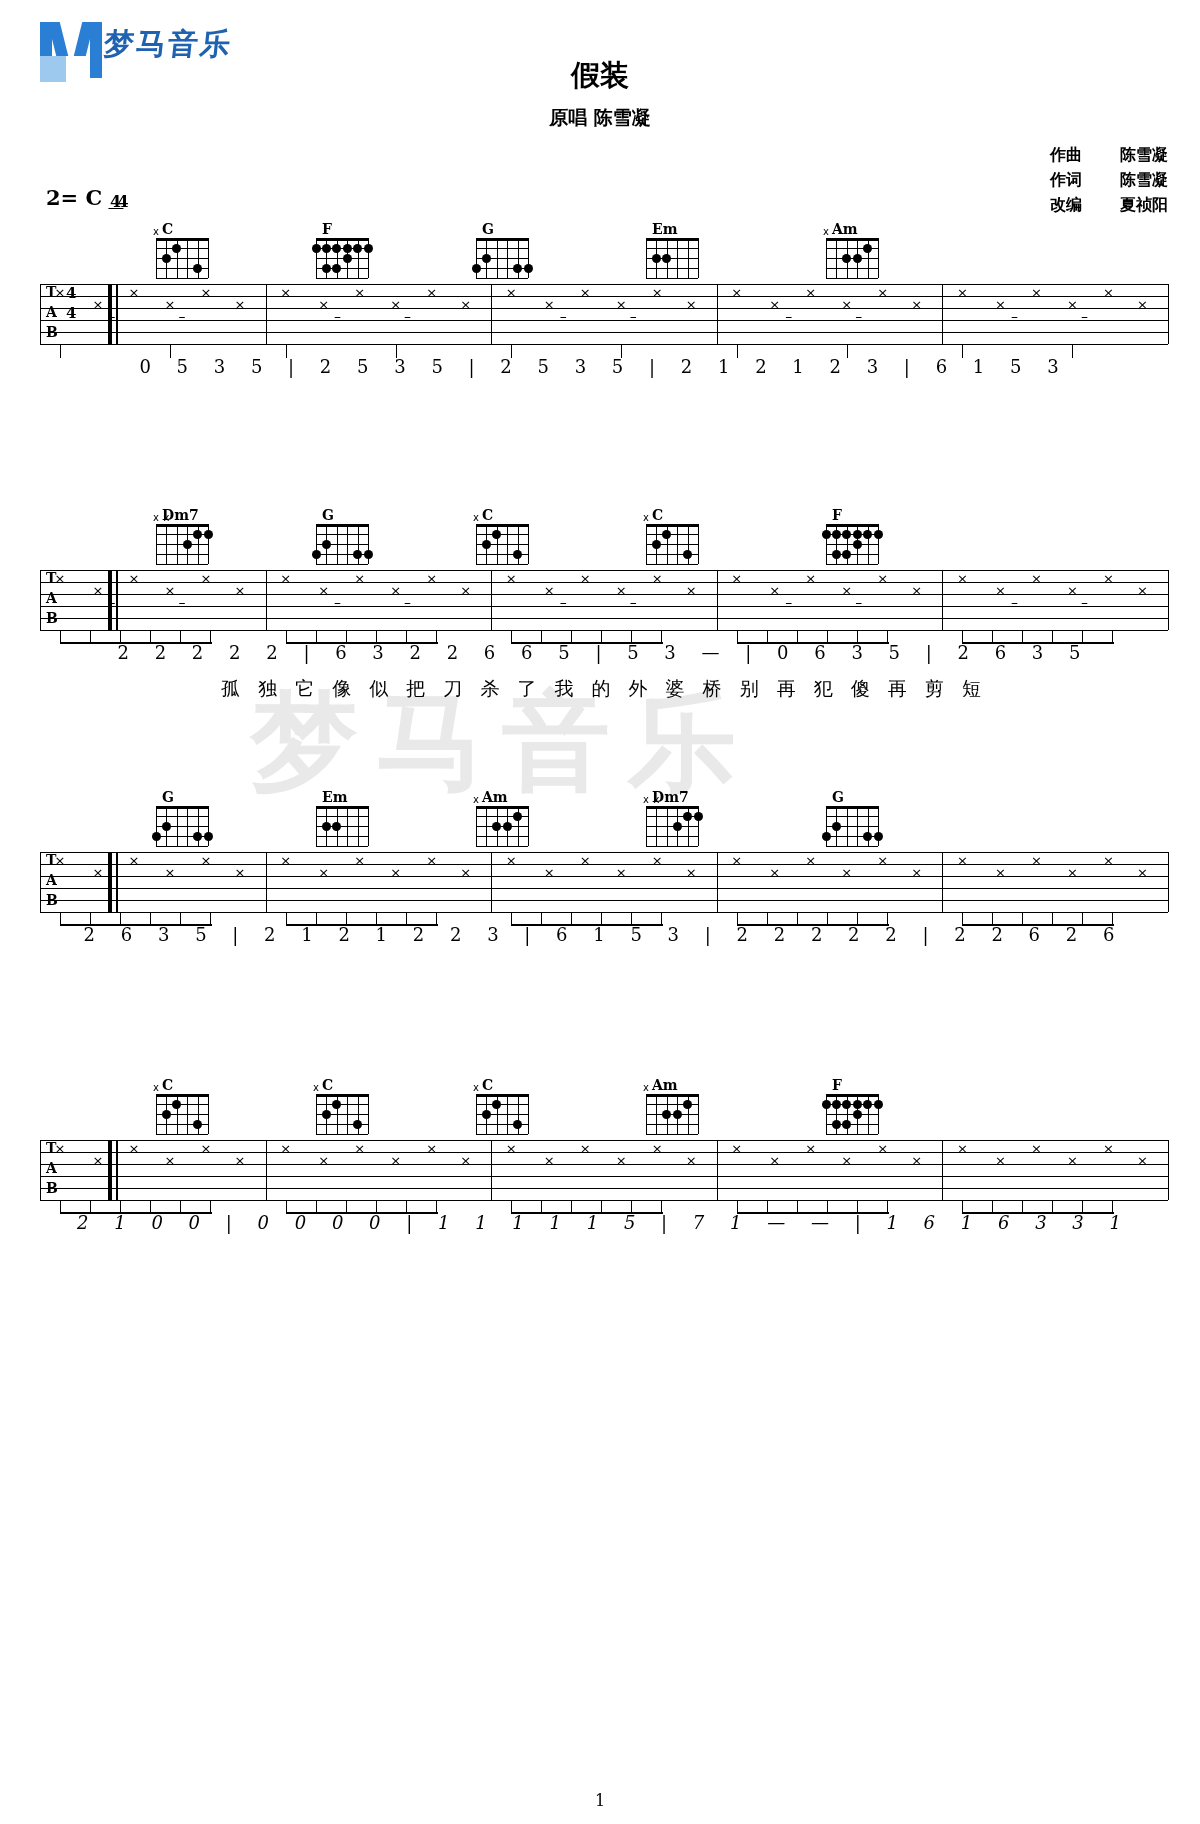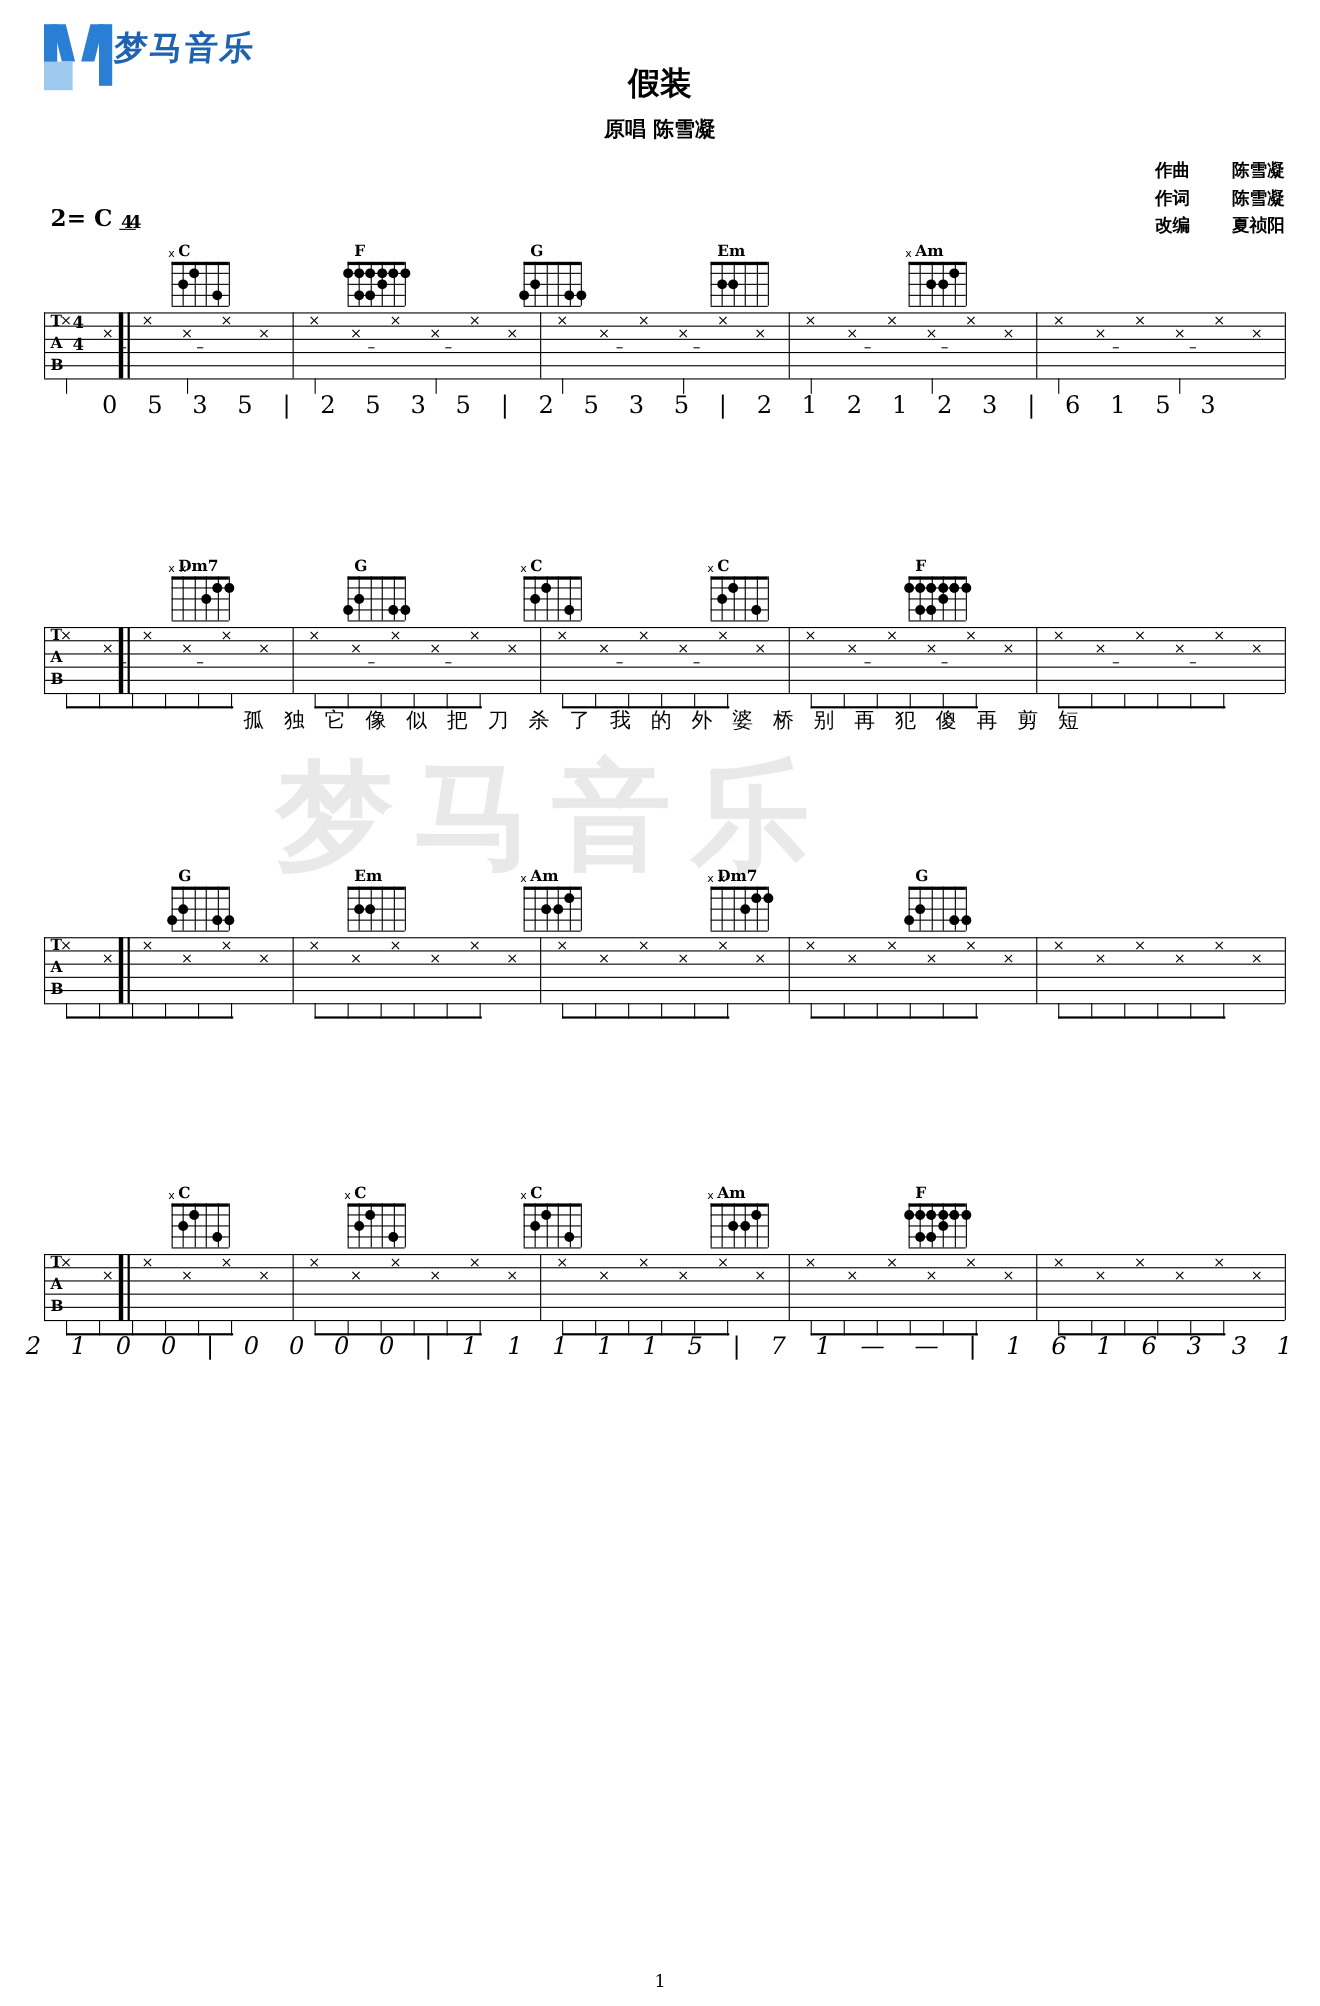--- a/index.html
+++ b/index.html
@@ -61,21 +61,21 @@
   .timesig{position:absolute;left:26px;top:-1px;font-size:15px;font-weight:bold;
     font-family:"DejaVu Serif",serif;line-height:20px;text-align:center;}
   .xm{position:absolute;font-size:13px;font-family:"DejaVu Sans",sans-serif;
     transform:translate(-50%,-50%);}
   .dash{position:absolute;font-size:14px;font-family:"DejaVu Sans",sans-serif;
     transform:translate(-50%,-50%);}
   .stem{position:absolute;width:1px;background:#000;}
   .beam{position:absolute;height:2px;background:#000;}
 
   
-  .numline{position:relative;height:34px;font-size:22px;font-family:"DejaVu Serif",serif;}
+  .numline{position:relative;height:34px;font-size:18px;font-family:"DejaVu Serif",serif;}
   .num{position:absolute;transform:translateX(-50%);white-space:nowrap;}
   .lyricline{position:relative;height:34px;font-size:19px;
     font-family:"DejaVu Sans",sans-serif;}
   .ly{position:absolute;transform:translateX(-50%);white-space:nowrap;}
   .pagenum{position:absolute;left:0;right:0;bottom:14px;text-align:center;
     font-size:16px;font-family:"DejaVu Serif",serif;}
 </style>
 </head>
 <body>
 
@@ -494,20 +494,23 @@
         <div class="dash" style="left: 974.4px; top: 32px;">–</div>
         <div class="dash" style="left: 1044.4px; top: 32px;">–</div>
         <div class="stem" style="left: 922.4px; top: 60px; height: 14px;"></div>
         <div class="stem" style="left: 952.4px; top: 60px; height: 14px;"></div>
         <div class="stem" style="left: 982.4px; top: 60px; height: 14px;"></div>
         <div class="stem" style="left: 1012.4px; top: 60px; height: 14px;"></div>
         <div class="stem" style="left: 1042.4px; top: 60px; height: 14px;"></div>
         <div class="stem" style="left: 1072.4px; top: 60px; height: 14px;"></div>
         <div class="beam" style="left: 922.4px; top: 72px; width: 152px;"></div>
       </div>
+      <div class="numline">
+        <div class="num" style="left: 50%; letter-spacing: 10px;">2 2 2 2 2 | 6 3 2 2 6 6 5 | 5 3 — | 0 6 3 5 | 2 6 3 5</div>
+      </div>
       <div class="lyricline">
         <div class="ly" style="left: 50%; letter-spacing: 6px;">孤 独 它 像 似 把 刀 杀 了 我 的 外 婆 桥   别 再 犯  傻 再 剪 短</div>
       </div>
     </div>
     <div class="system" style="top: 790px;">
       <div class="chordrow">
         <div class="chord" style="left: 110px;">
           <div class="name">G</div>
           <div class="grid">
             <div class="nut"></div>
@@ -686,20 +689,23 @@
         <div class="xm" style="left: 1068.4px; top: 8px;">×</div>
         <div class="xm" style="left: 1102.4px; top: 20px;">×</div>
         <div class="stem" style="left: 922.4px; top: 60px; height: 14px;"></div>
         <div class="stem" style="left: 952.4px; top: 60px; height: 14px;"></div>
         <div class="stem" style="left: 982.4px; top: 60px; height: 14px;"></div>
         <div class="stem" style="left: 1012.4px; top: 60px; height: 14px;"></div>
         <div class="stem" style="left: 1042.4px; top: 60px; height: 14px;"></div>
         <div class="stem" style="left: 1072.4px; top: 60px; height: 14px;"></div>
         <div class="beam" style="left: 922.4px; top: 72px; width: 152px;"></div>
       </div>
+      <div class="numline">
+        <div class="num" style="left: 50%; letter-spacing: 10px;">2 6 3 5 | 2 1 2 1 2 2 3 | 6 1 5 3 | 2 2 2 2 2 | 2 2 6 2 6</div>
+      </div>
     </div>
     <div class="system" style="top: 1078px;">
       <div class="chordrow">
         <div class="chord" style="left: 110px;">
           <div class="name">C</div>
           <div class="grid">
             <div class="nut"></div>
             <div class="vl" style="left: 0px;"></div>
             <div class="vl" style="left: 10.4px;"></div>
             <div class="vl" style="left: 20.8px;"></div>

